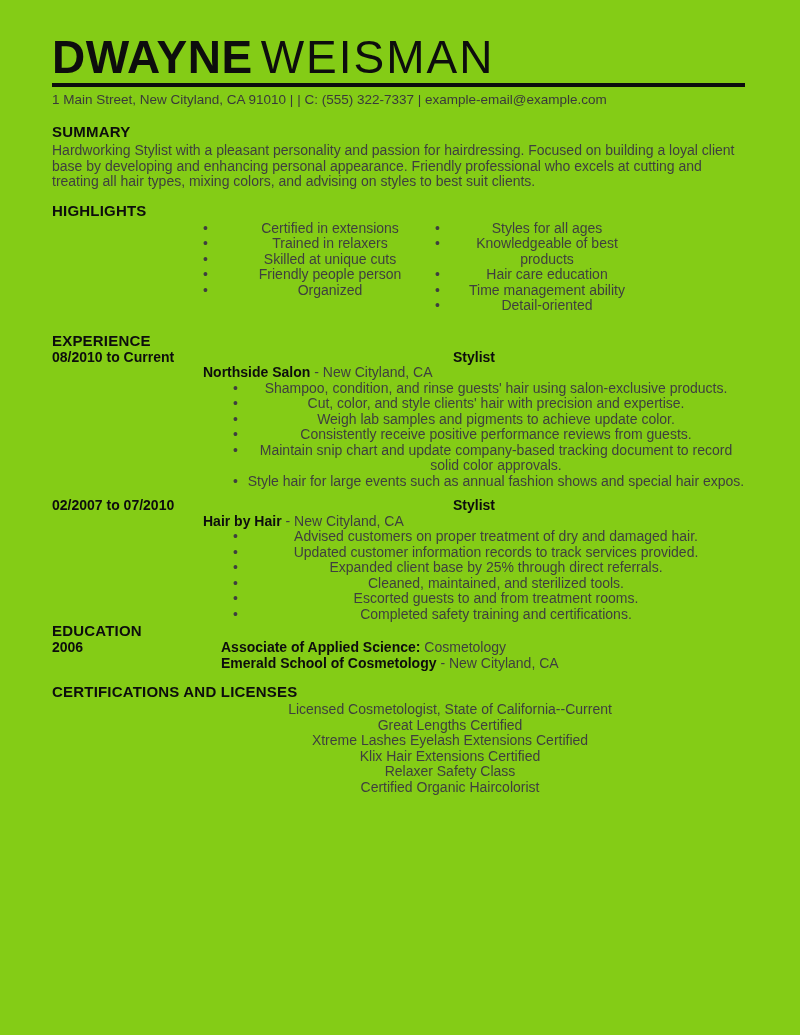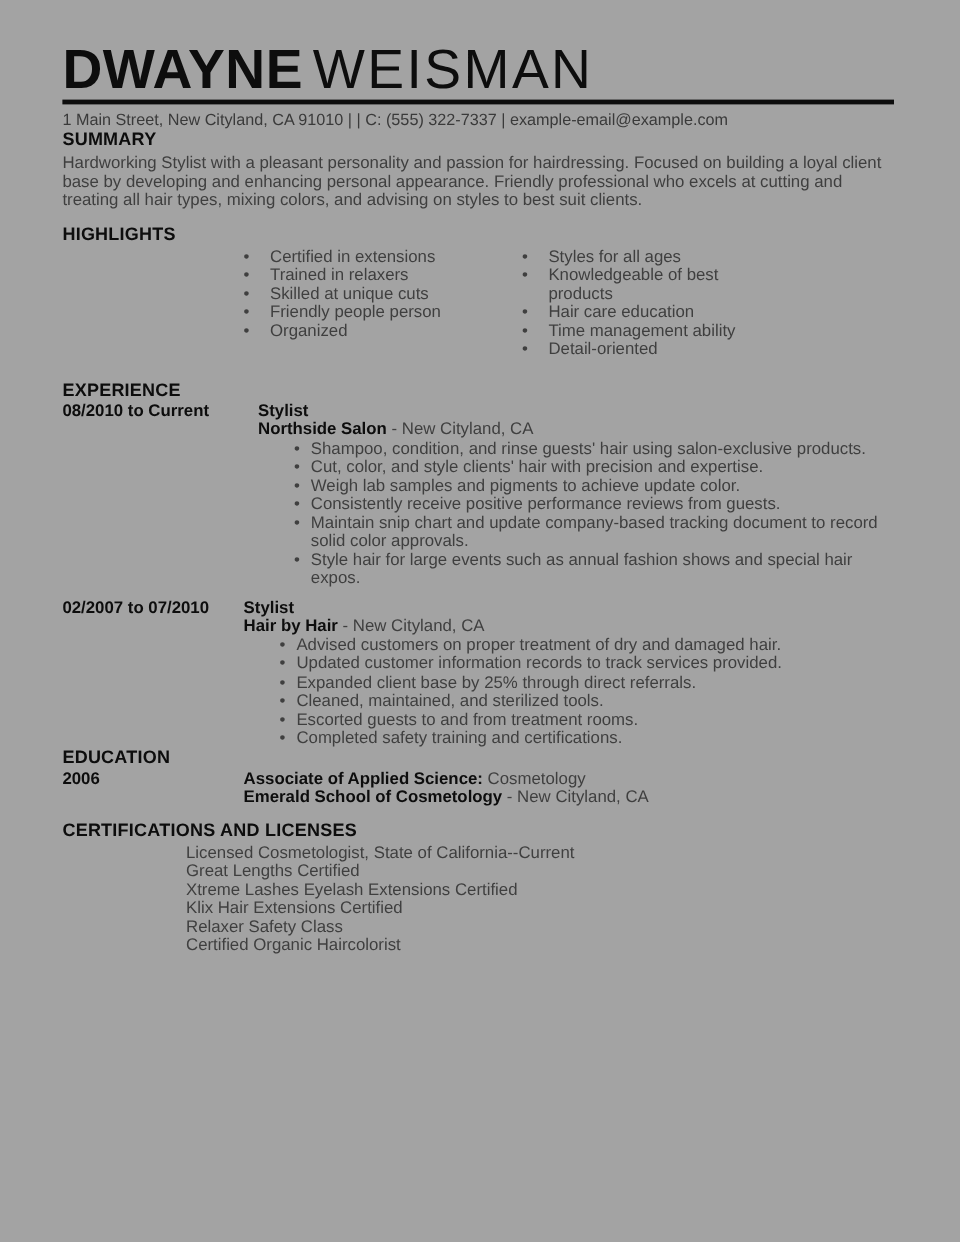--- a/index.html
+++ b/index.html
@@ -5,21 +5,21 @@
   html, body {
     margin: 0;
     padding: 0;
     background: #ffffff;
   }
   .page {
     position: relative;
     width: 800px;
     height: 1035px;
     box-sizing: border-box;
-    background: #a3a3a3;
+    background: #84cc16;
     padding: 34px 55px 0 52px;
     font-family: "Liberation Sans", sans-serif;
     color: #3f3f3f;
     overflow: hidden;
   }
   
   h1.name {
     margin: 0;
     font-size: 46px;
     line-height: 46px;
@@ -43,21 +43,21 @@
   }
   
   h2.sec {
     font-size: 15px;
     font-weight: bold;
     color: #0d0d0d;
     margin: 0;
     line-height: 17px;
     letter-spacing: 0.2px;
   }
-  .sec-summary     { }
+  .sec-summary     { margin-top: 15px; }
   .sec-highlights  { margin-top: 12px; }
   .sec-experience  { margin-top: 18px; }
   .sec-education   { }
   .sec-certs       { margin-top: 12px; }
 
   .body-text {
     font-size: 14px;
     line-height: 15.5px;
     color: #3f3f3f;
   }
@@ -67,73 +67,76 @@
   
   .hl-cols {
     display: flex;
     margin-left: 151px;
     margin-top: 2px;
   }
   ul.bullets {
     list-style: none;
     margin: 0;
     padding: 0;
+    text-align: center;
   }
   ul.bullets li {
     position: relative;
     padding-left: 22px;
     font-size: 14px;
     line-height: 15.5px;
     color: #3f3f3f;
   }
   ul.bullets li::before {
     content: "\2022";
     position: absolute;
     left: 0;
     top: 0;
     color: #3f3f3f;
   }
   .hl-col1 { width: 232px; padding-left: 20px; box-sizing: content-box; }
   .hl-col2 { width: 202px; margin-left: 23px; }
   
   .job { display: flex; }
   .job + .job { margin-top: 9px; }
-  .sec-experience .job:first-of-type { margin-top: 1px; gap: 12px; }
+  .sec-experience .job:first-of-type { margin-top: 1px; }
   .col-label {
     width: 151px;
     flex-shrink: 0;
     font-size: 14px;
     line-height: 15.5px;
     font-weight: bold;
     color: #0d0d0d;
   }
   .col-body { flex: 1; min-width: 0; }
   .job-role {
     font-size: 14px;
     line-height: 15.5px;
     font-weight: bold;
     color: #0d0d0d;
+    text-align: center;
   }
   .job-company-line {
     font-size: 14px;
     line-height: 15.5px;
   }
   .job-company-line .b { font-weight: bold; color: #0d0d0d; }
   ul.bullets.job-bullets {
     padding-left: 30px;
   }
   ul.bullets.job-bullets li { padding-left: 14px; }
   
-  .edu-row { display: flex; margin-top: 1px; }
+  .edu-row { display: flex; margin-top: 1px; gap: 18px; }
   .edu-line { font-size: 14px; line-height: 15.5px; }
   .edu-line .b { font-weight: bold; color: #0d0d0d; }
   
   .cert-list {
     margin-left: 103px;
     margin-top: 2px;
+    text-align: center;
   }
   .cert-list div {
     font-size: 14px;
     line-height: 15.5px;
     color: #3f3f3f;
   }
 </style>
 </head>
 <body>
 

